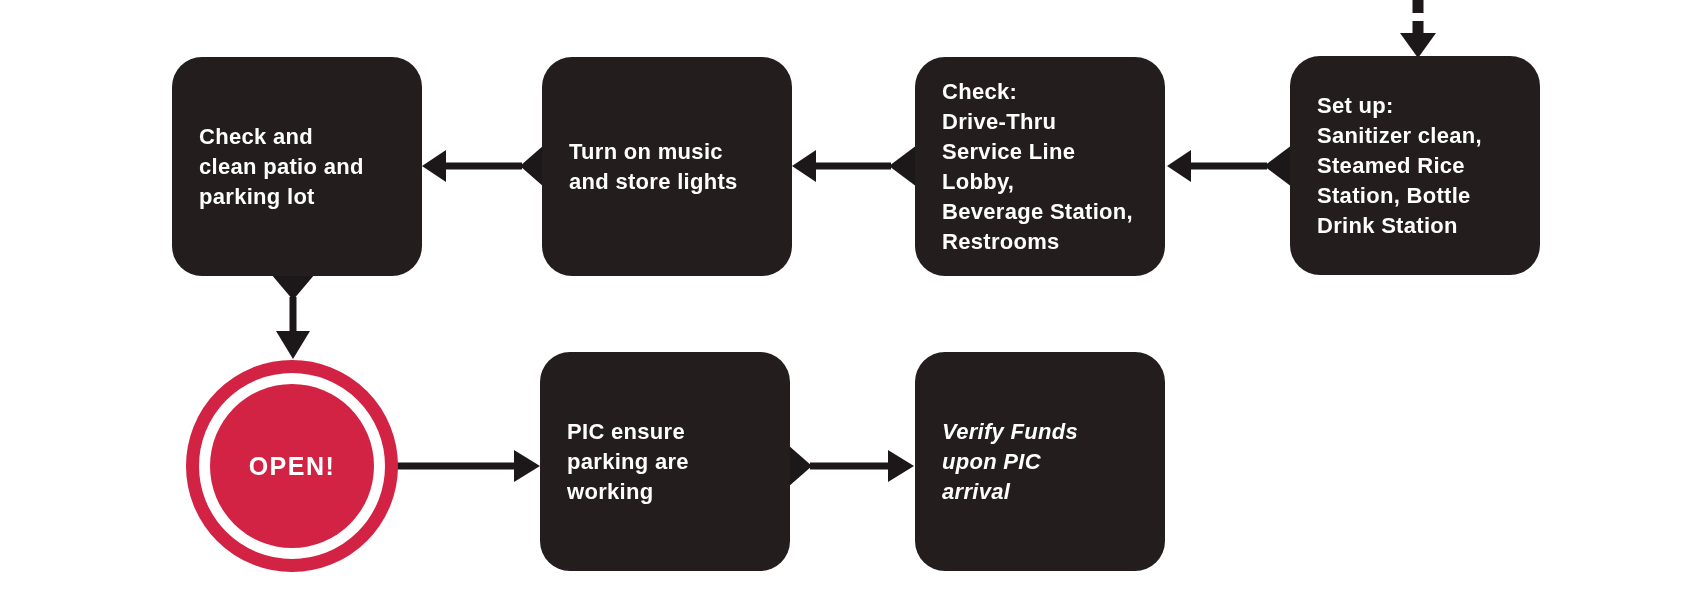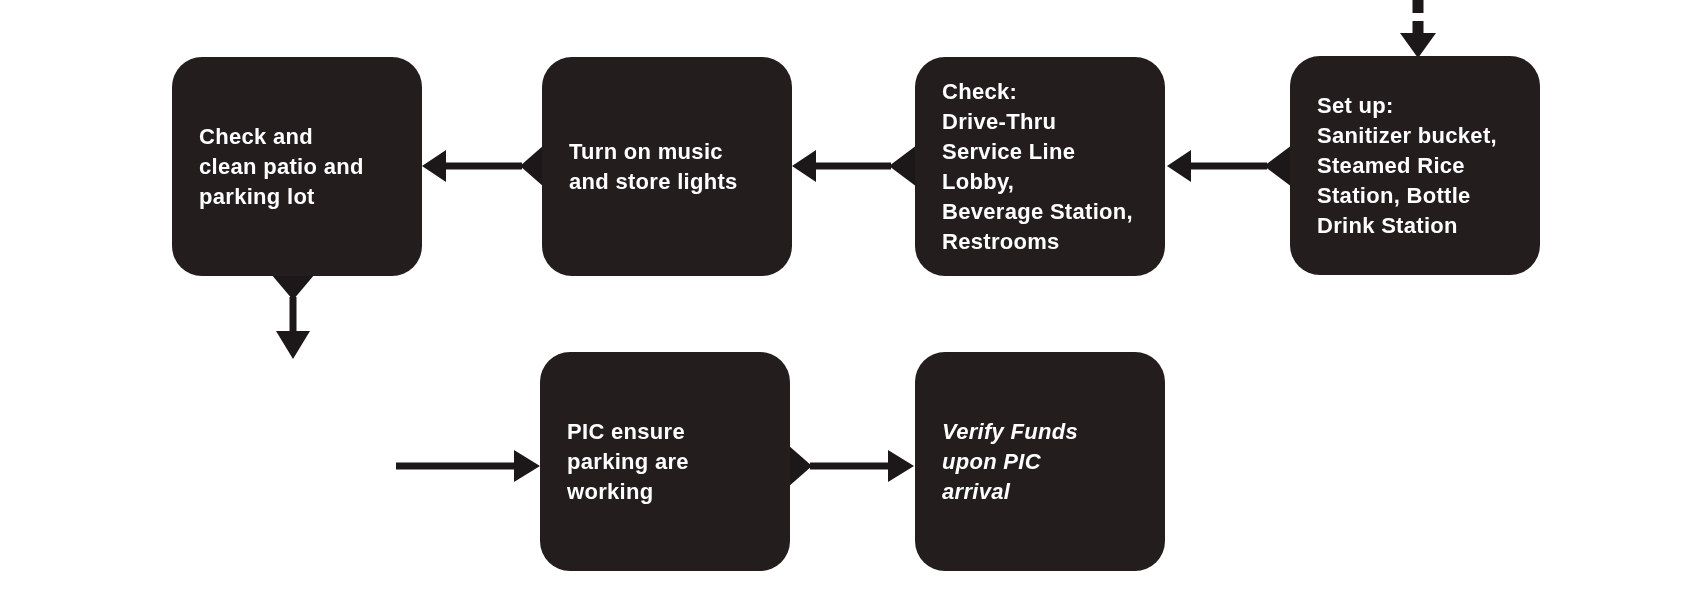--- a/index.html
+++ b/index.html
@@ -142,26 +142,31 @@
 Restrooms</span>
   </div>
 
   <div class="node" id="node-music-lights">
     <span class="node-text">Turn on music
 and store lights</span>
   </div>
 
   <div class="node" id="node-set-up">
     <span class="node-text">Set up:
-Sanitizer bucket,
+Sanitizer clean,
 Steamed Rice
 Station, Bottle
 Drink Station</span>
   </div>
 
+  <div class="open-circle">
+    <div class="open-inner">
+      <span class="open-label">OPEN!</span>
+    </div>
+  </div>
 
   <div class="node" id="node-pic-cameras">
     <span class="node-text">PIC ensure
 parking are
 working</span>
   </div>
 
   <div class="node" id="node-verify-funds">
     <span class="node-text">Verify Funds
 upon PIC

